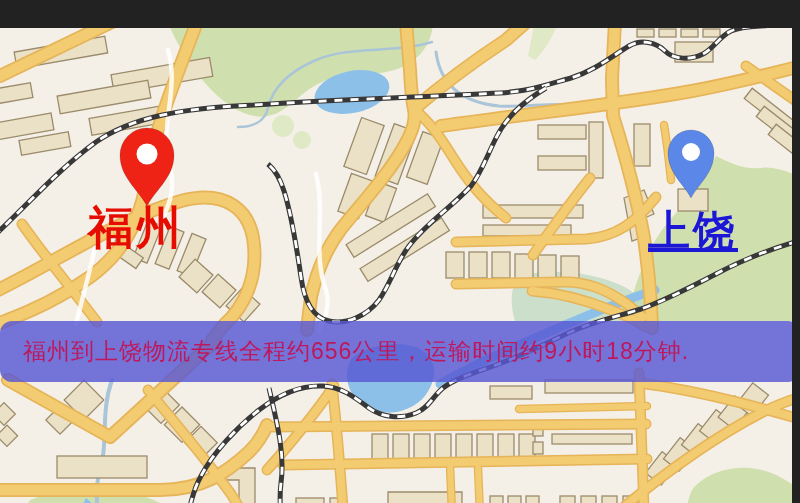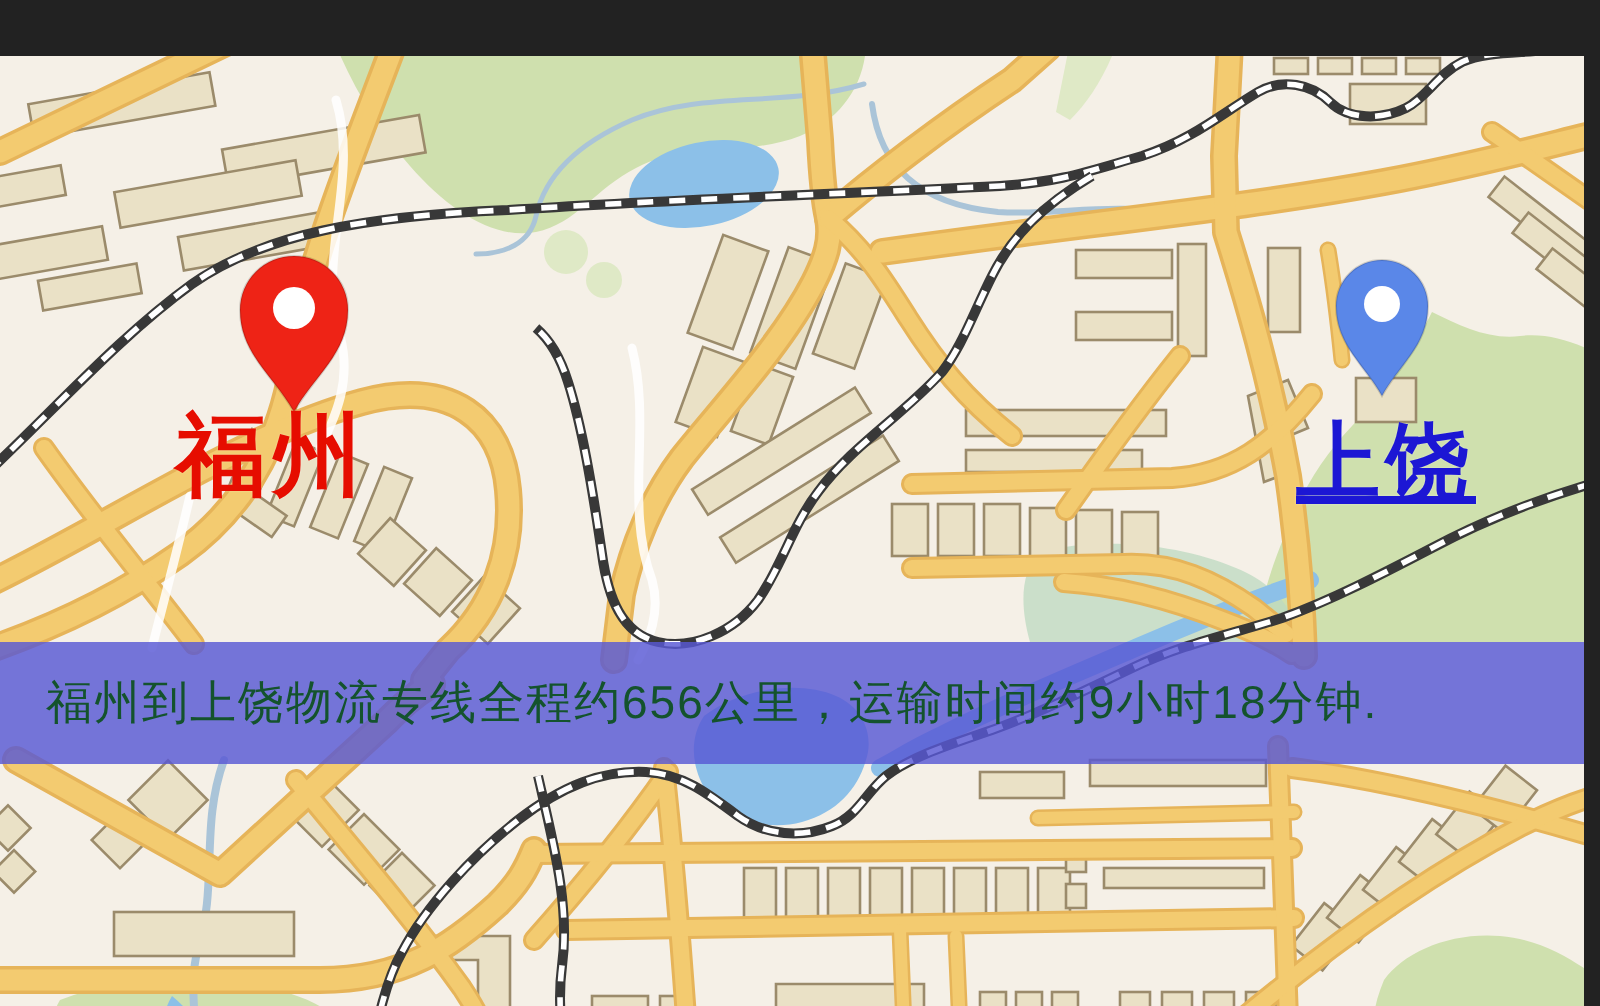--- a/index.html
+++ b/index.html
@@ -283,16 +283,16 @@
     </g>
     <g>
       <path class="pin" d="M691,170 C683,155 668,145 668,125 A23,23 0 1 1 714,125 C714,145 699,155 691,170 Z" fill="#5a87e8"></path>
       <circle cx="691" cy="124" r="9" fill="#ffffff"></circle>
     </g>
   </svg>
 
   <div class="city-label origin" style="color: rgb(230, 13, 0);">福州</div>
   <div class="city-label dest" style="color: rgb(28, 23, 212); text-decoration: underline;">上饶</div>
 
-  <div class="banner" style="background-color: rgba(88, 88, 212, 0.82); color: #14532d;">
+  <div class="banner" style="background-color: rgba(88, 88, 212, 0.82); color: #be185d; border-radius: 12px;">
     <span>福州到上饶物流专线全程约656公里，运输时间约9小时18分钟.</span>
   </div>
 </div>
 
 </body></html>

